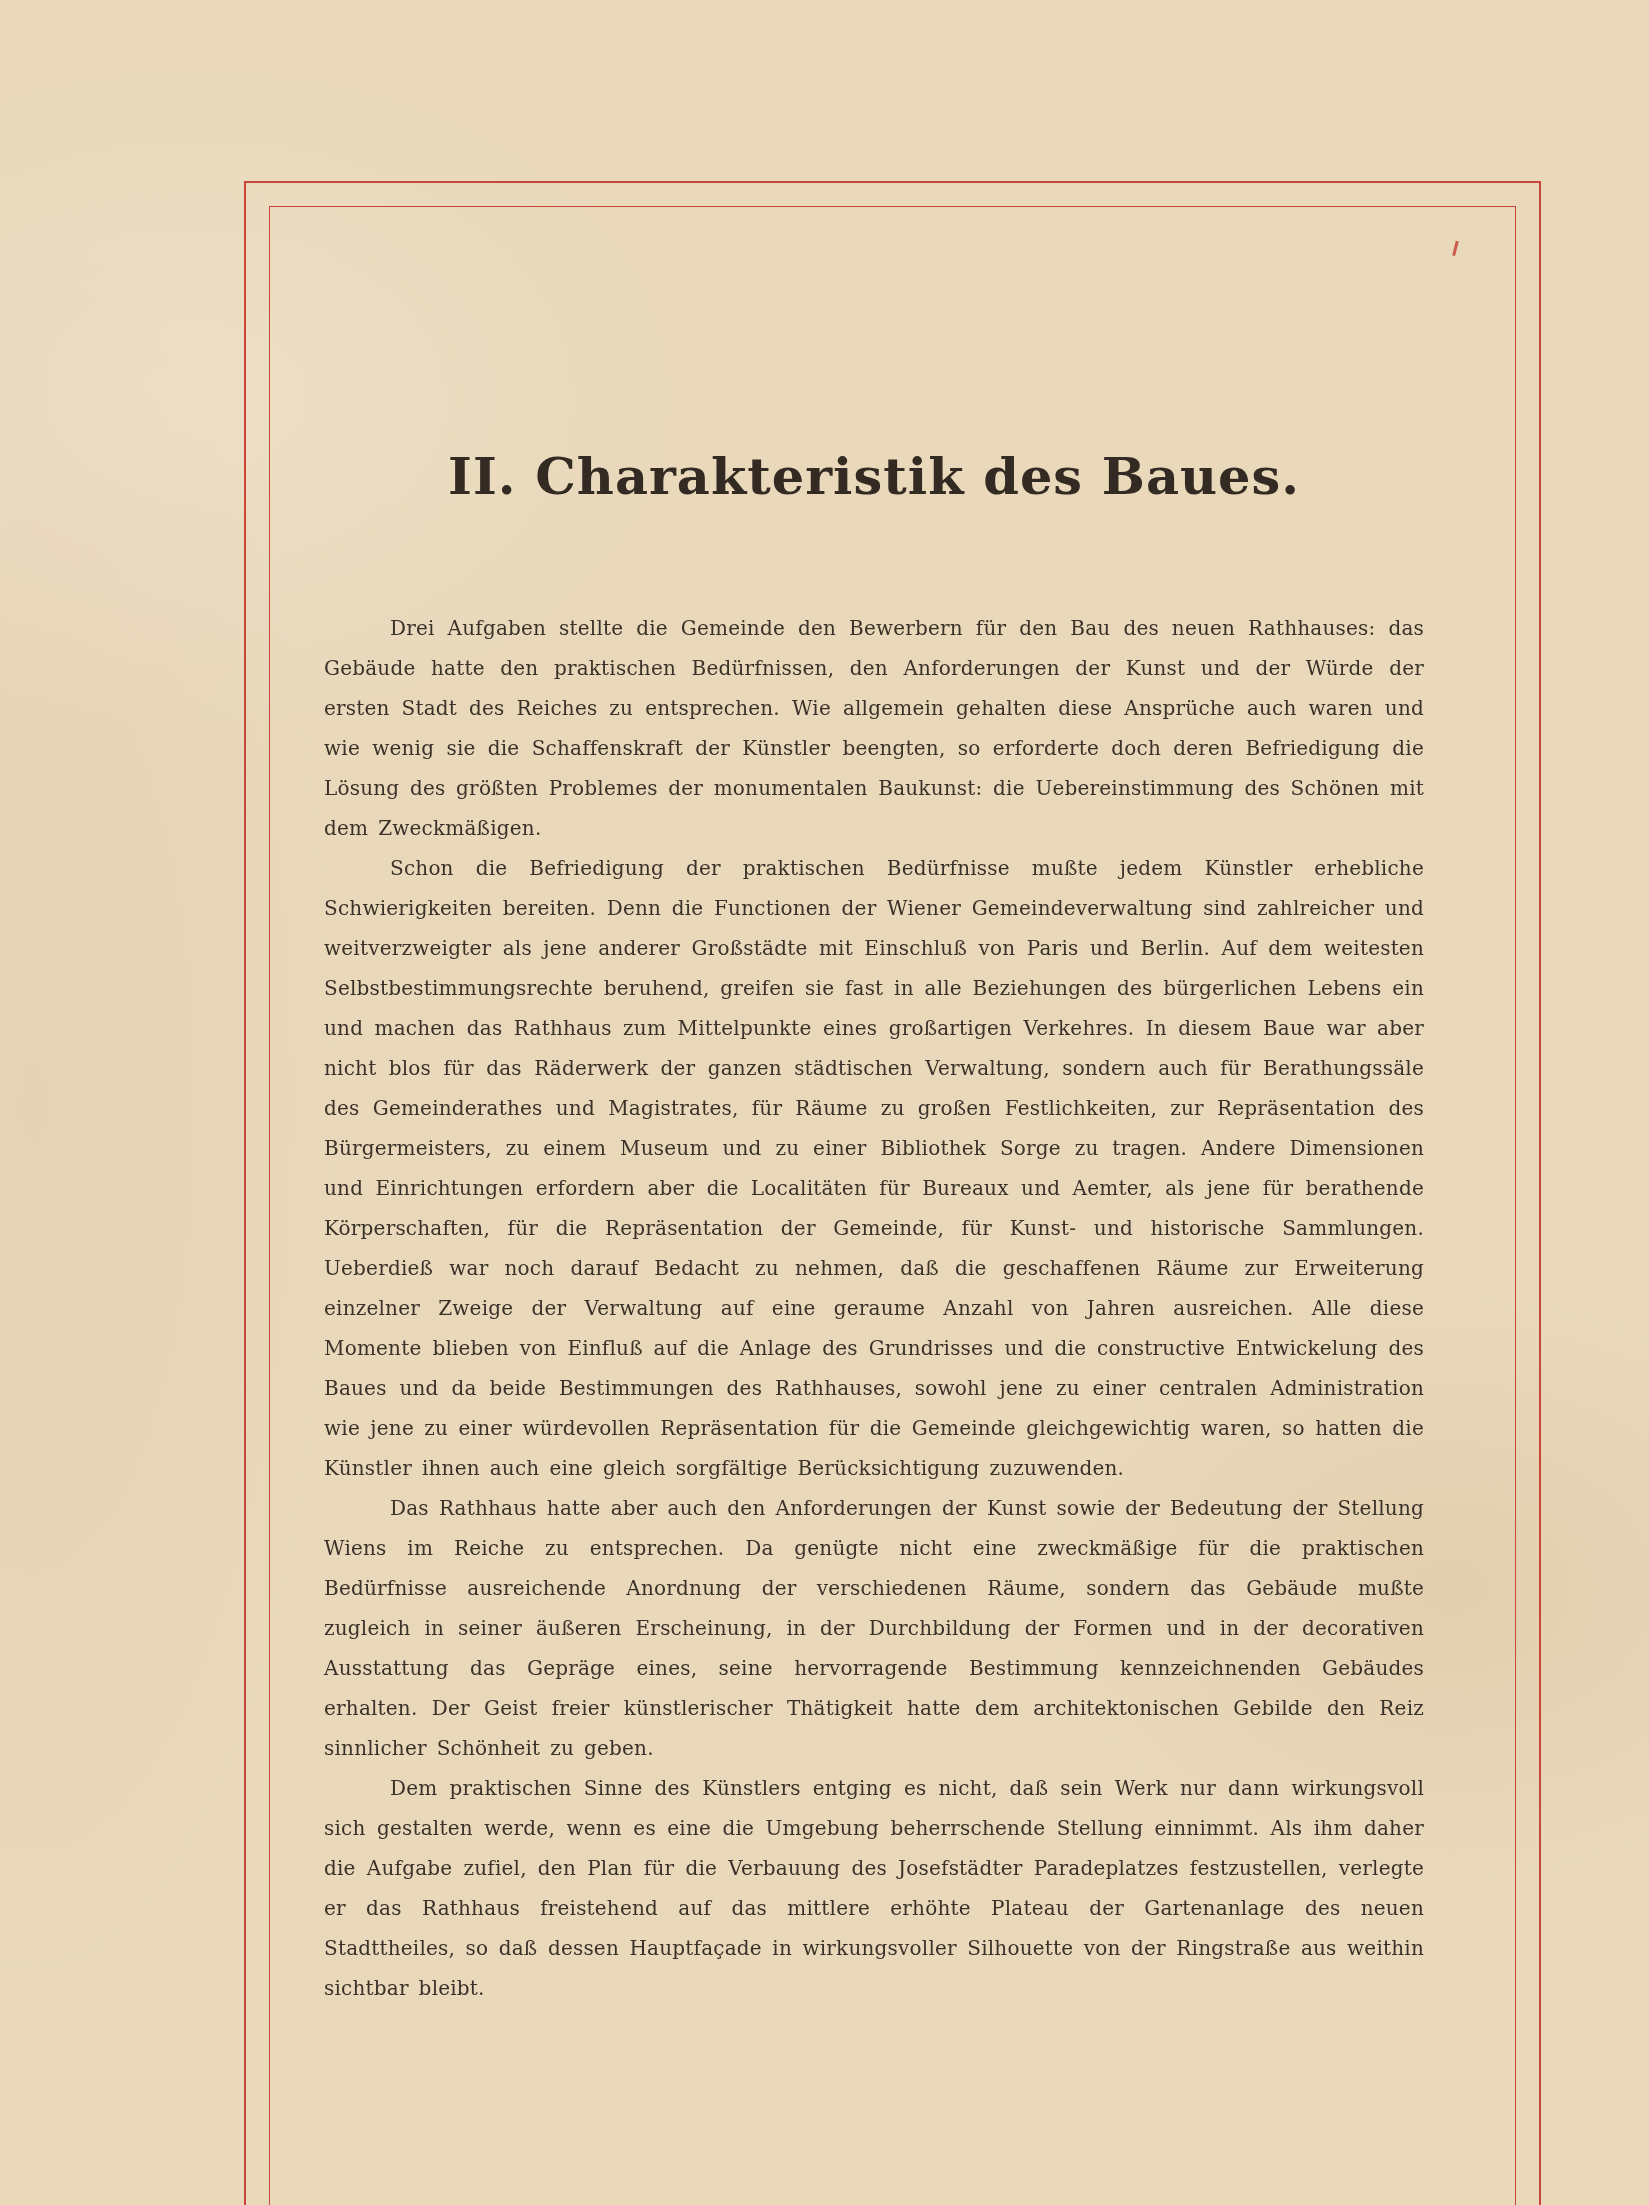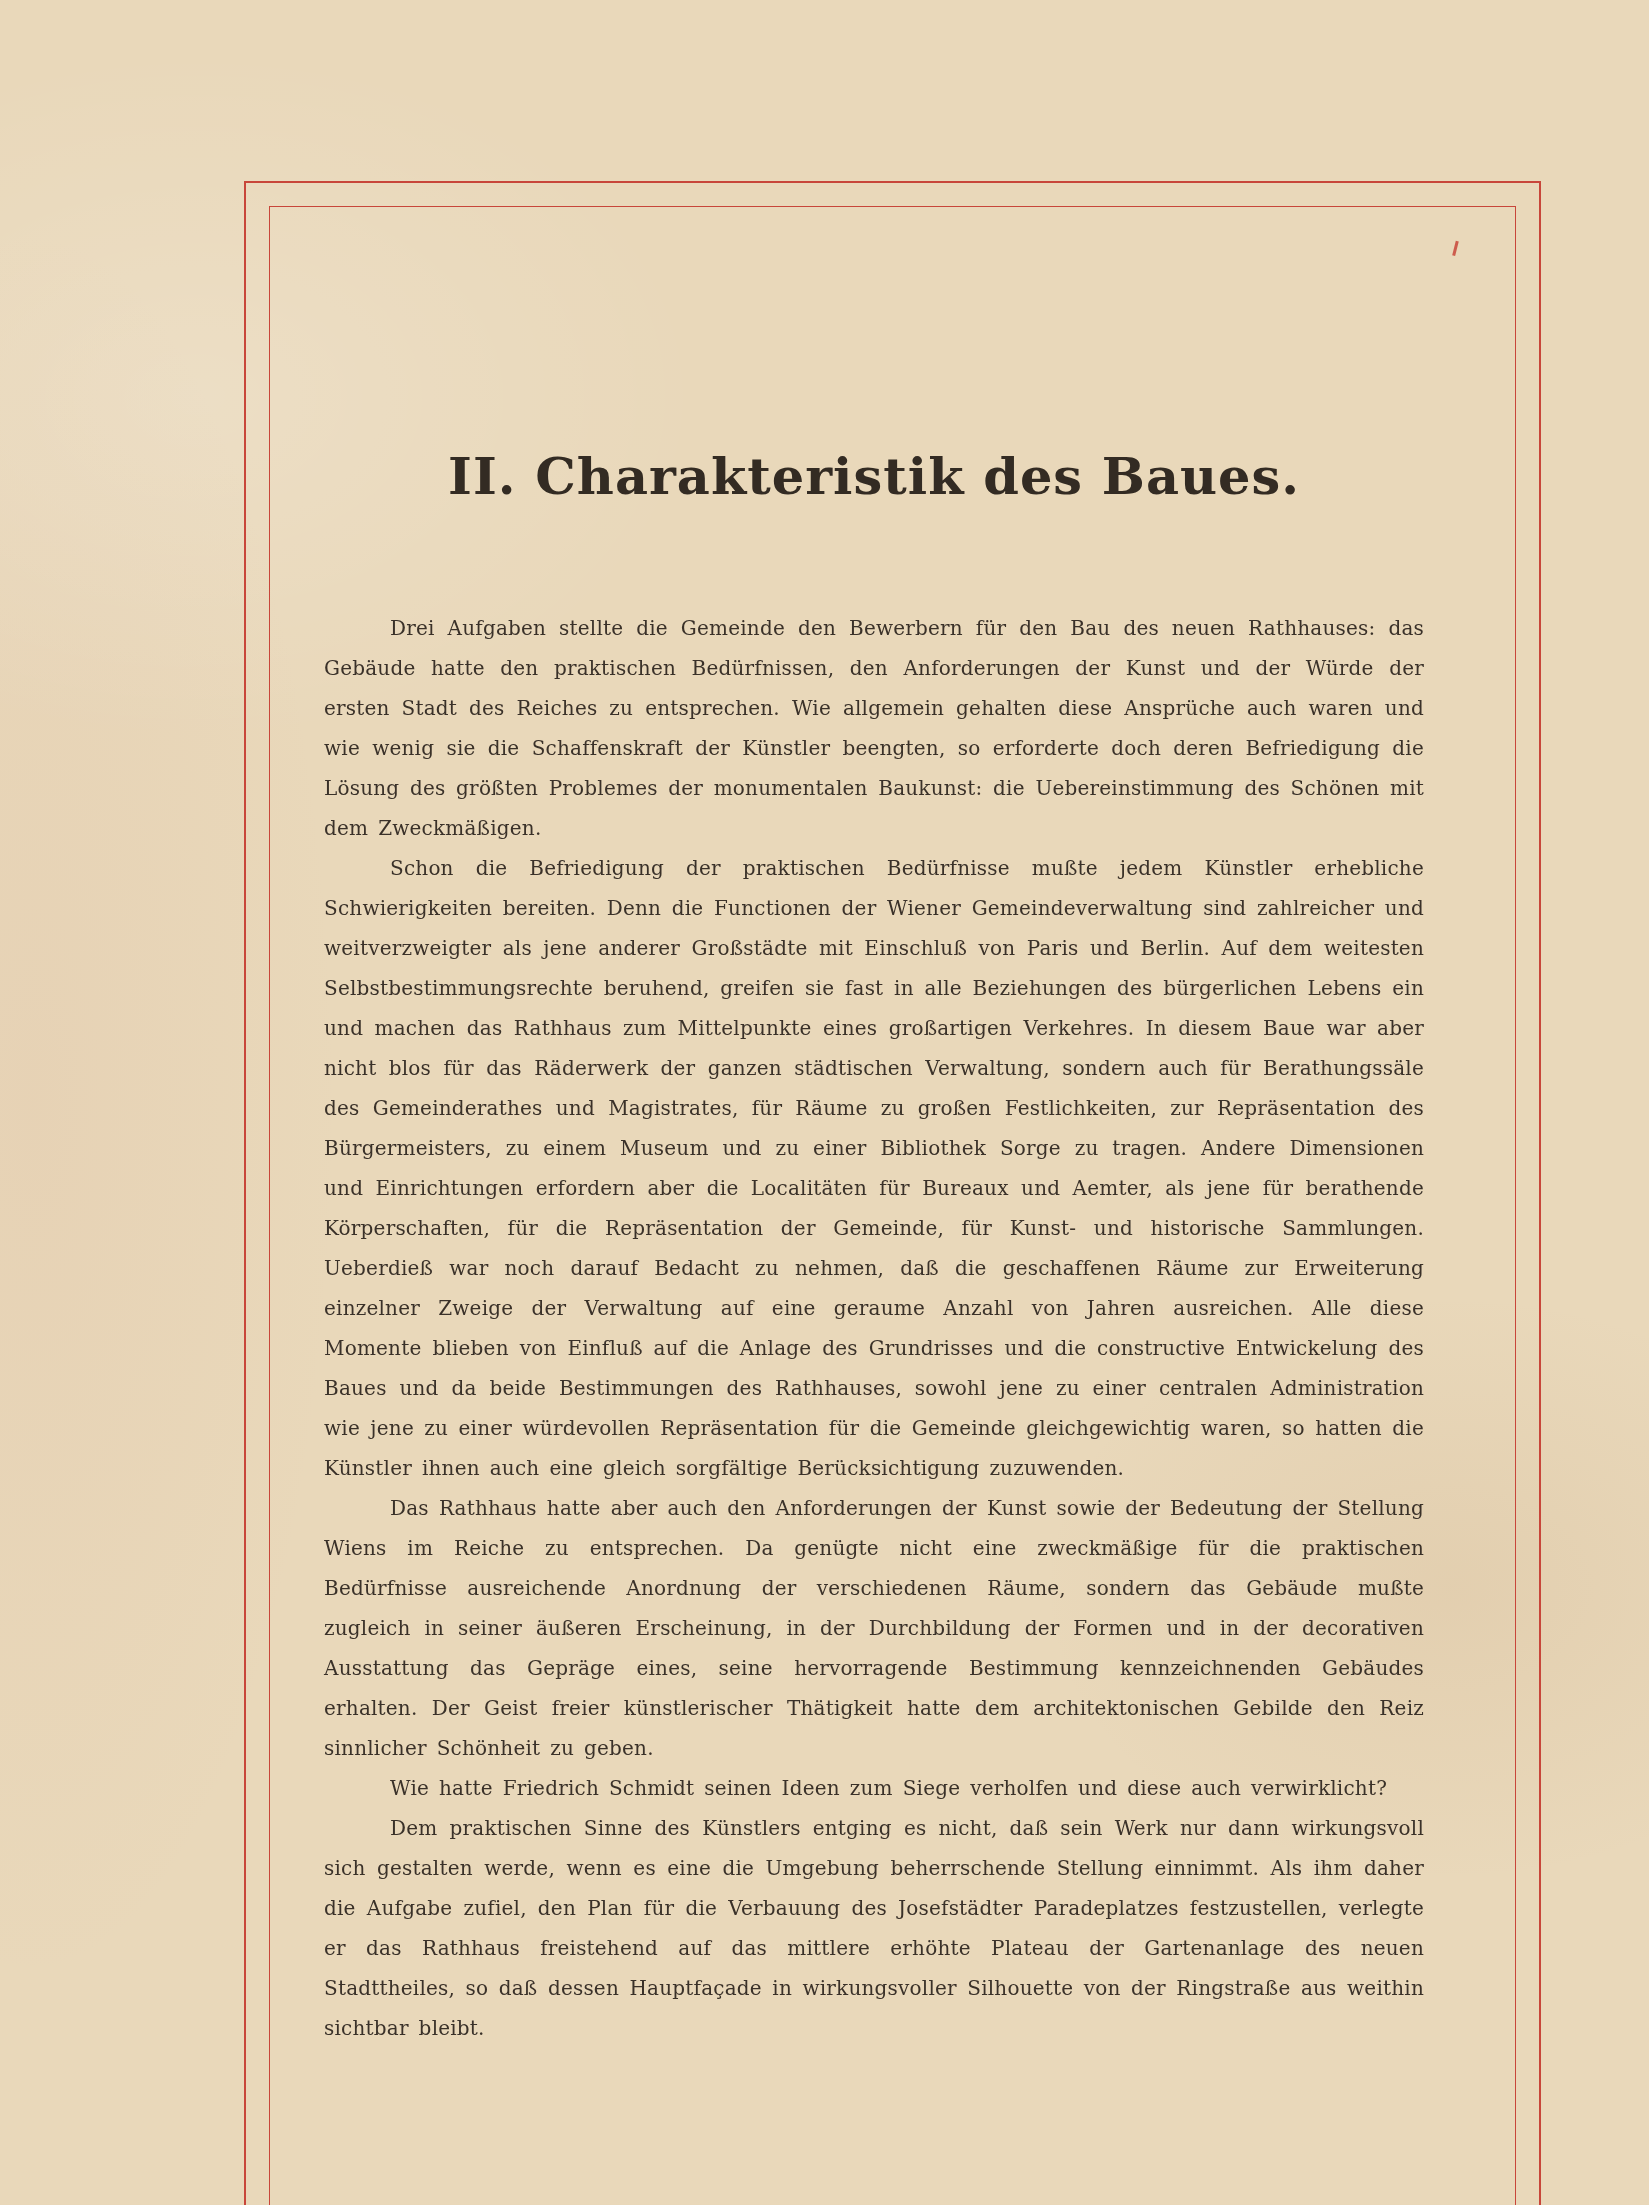--- a/index.html
+++ b/index.html
@@ -86,20 +86,19 @@
   <div class="frame-inner"></div>
   <div class="registration-mark"></div>
 
   <div class="text-block">
     <h1 class="chapter-title">II. Charakteristik des Baues.</h1>
 
     <div class="body-copy">
       <p>Drei Aufgaben stellte die Gemeinde den Bewerbern für den Bau des neuen Rathhauses: das Gebäude hatte den praktischen Bedürfnissen, den Anforderungen der Kunst und der Würde der ersten Stadt des Reiches zu entsprechen. Wie allgemein gehalten diese Ansprüche auch waren und wie wenig sie die Schaffenskraft der Künstler beengten, so erforderte doch deren Befriedigung die Lösung des größten Problemes der monumentalen Baukunst: die Uebereinstimmung des Schönen mit dem Zweckmäßigen.</p>
       <p>Schon die Befriedigung der praktischen Bedürfnisse mußte jedem Künstler erhebliche Schwierigkeiten bereiten. Denn die Functionen der Wiener Gemeindeverwaltung sind zahlreicher und weitverzweigter als jene anderer Großstädte mit Einschluß von Paris und Berlin. Auf dem weitesten Selbstbestimmungsrechte beruhend, greifen sie fast in alle Beziehungen des bürgerlichen Lebens ein und machen das Rathhaus zum Mittelpunkte eines großartigen Verkehres. In diesem Baue war aber nicht blos für das Räderwerk der ganzen städtischen Verwaltung, sondern auch für Berathungssäle des Gemeinderathes und Magistrates, für Räume zu großen Festlichkeiten, zur Repräsentation des Bürgermeisters, zu einem Museum und zu einer Bibliothek Sorge zu tragen. Andere Dimensionen und Einrichtungen erfordern aber die Localitäten für Bureaux und Aemter, als jene für berathende Körperschaften, für die Repräsentation der Gemeinde, für Kunst- und historische Sammlungen. Ueberdieß war noch darauf Bedacht zu nehmen, daß die geschaffenen Räume zur Erweiterung einzelner Zweige der Verwaltung auf eine geraume Anzahl von Jahren ausreichen. Alle diese Momente blieben von Einfluß auf die Anlage des Grundrisses und die constructive Entwickelung des Baues und da beide Bestimmungen des Rathhauses, sowohl jene zu einer centralen Administration wie jene zu einer würdevollen Repräsentation für die Gemeinde gleichgewichtig waren, so hatten die Künstler ihnen auch eine gleich sorgfältige Berücksichtigung zuzuwenden.</p>
       <p>Das Rathhaus hatte aber auch den Anforderungen der Kunst sowie der Bedeutung der Stellung Wiens im Reiche zu entsprechen. Da genügte nicht eine zweckmäßige für die praktischen Bedürfnisse ausreichende Anordnung der verschiedenen Räume, sondern das Gebäude mußte zugleich in seiner äußeren Erscheinung, in der Durchbildung der Formen und in der decorativen Ausstattung das Gepräge eines, seine hervorragende Bestimmung kennzeichnenden Gebäudes erhalten. Der Geist freier künstlerischer Thätigkeit hatte dem architektonischen Gebilde den Reiz sinnlicher Schönheit zu geben.</p>
-      <p>Wie hatte Friedrich Schmidt seinen Ideen zum Siege verholfen und diese auch verwirklicht?</p>
       <p>Dem praktischen Sinne des Künstlers entging es nicht, daß sein Werk nur dann wirkungsvoll sich gestalten werde, wenn es eine die Umgebung beherrschende Stellung einnimmt. Als ihm daher die Aufgabe zufiel, den Plan für die Verbauung des Josefstädter Paradeplatzes festzustellen, verlegte er das Rathhaus freistehend auf das mittlere erhöhte Plateau der Gartenanlage des neuen Stadttheiles, so daß dessen Hauptfaçade in wirkungsvoller Silhouette von der Ringstraße aus weithin sichtbar bleibt.</p>
     </div>
   </div>
 
   <div class="page-number">80</div>
 </div>
 
 
 </body></html>

